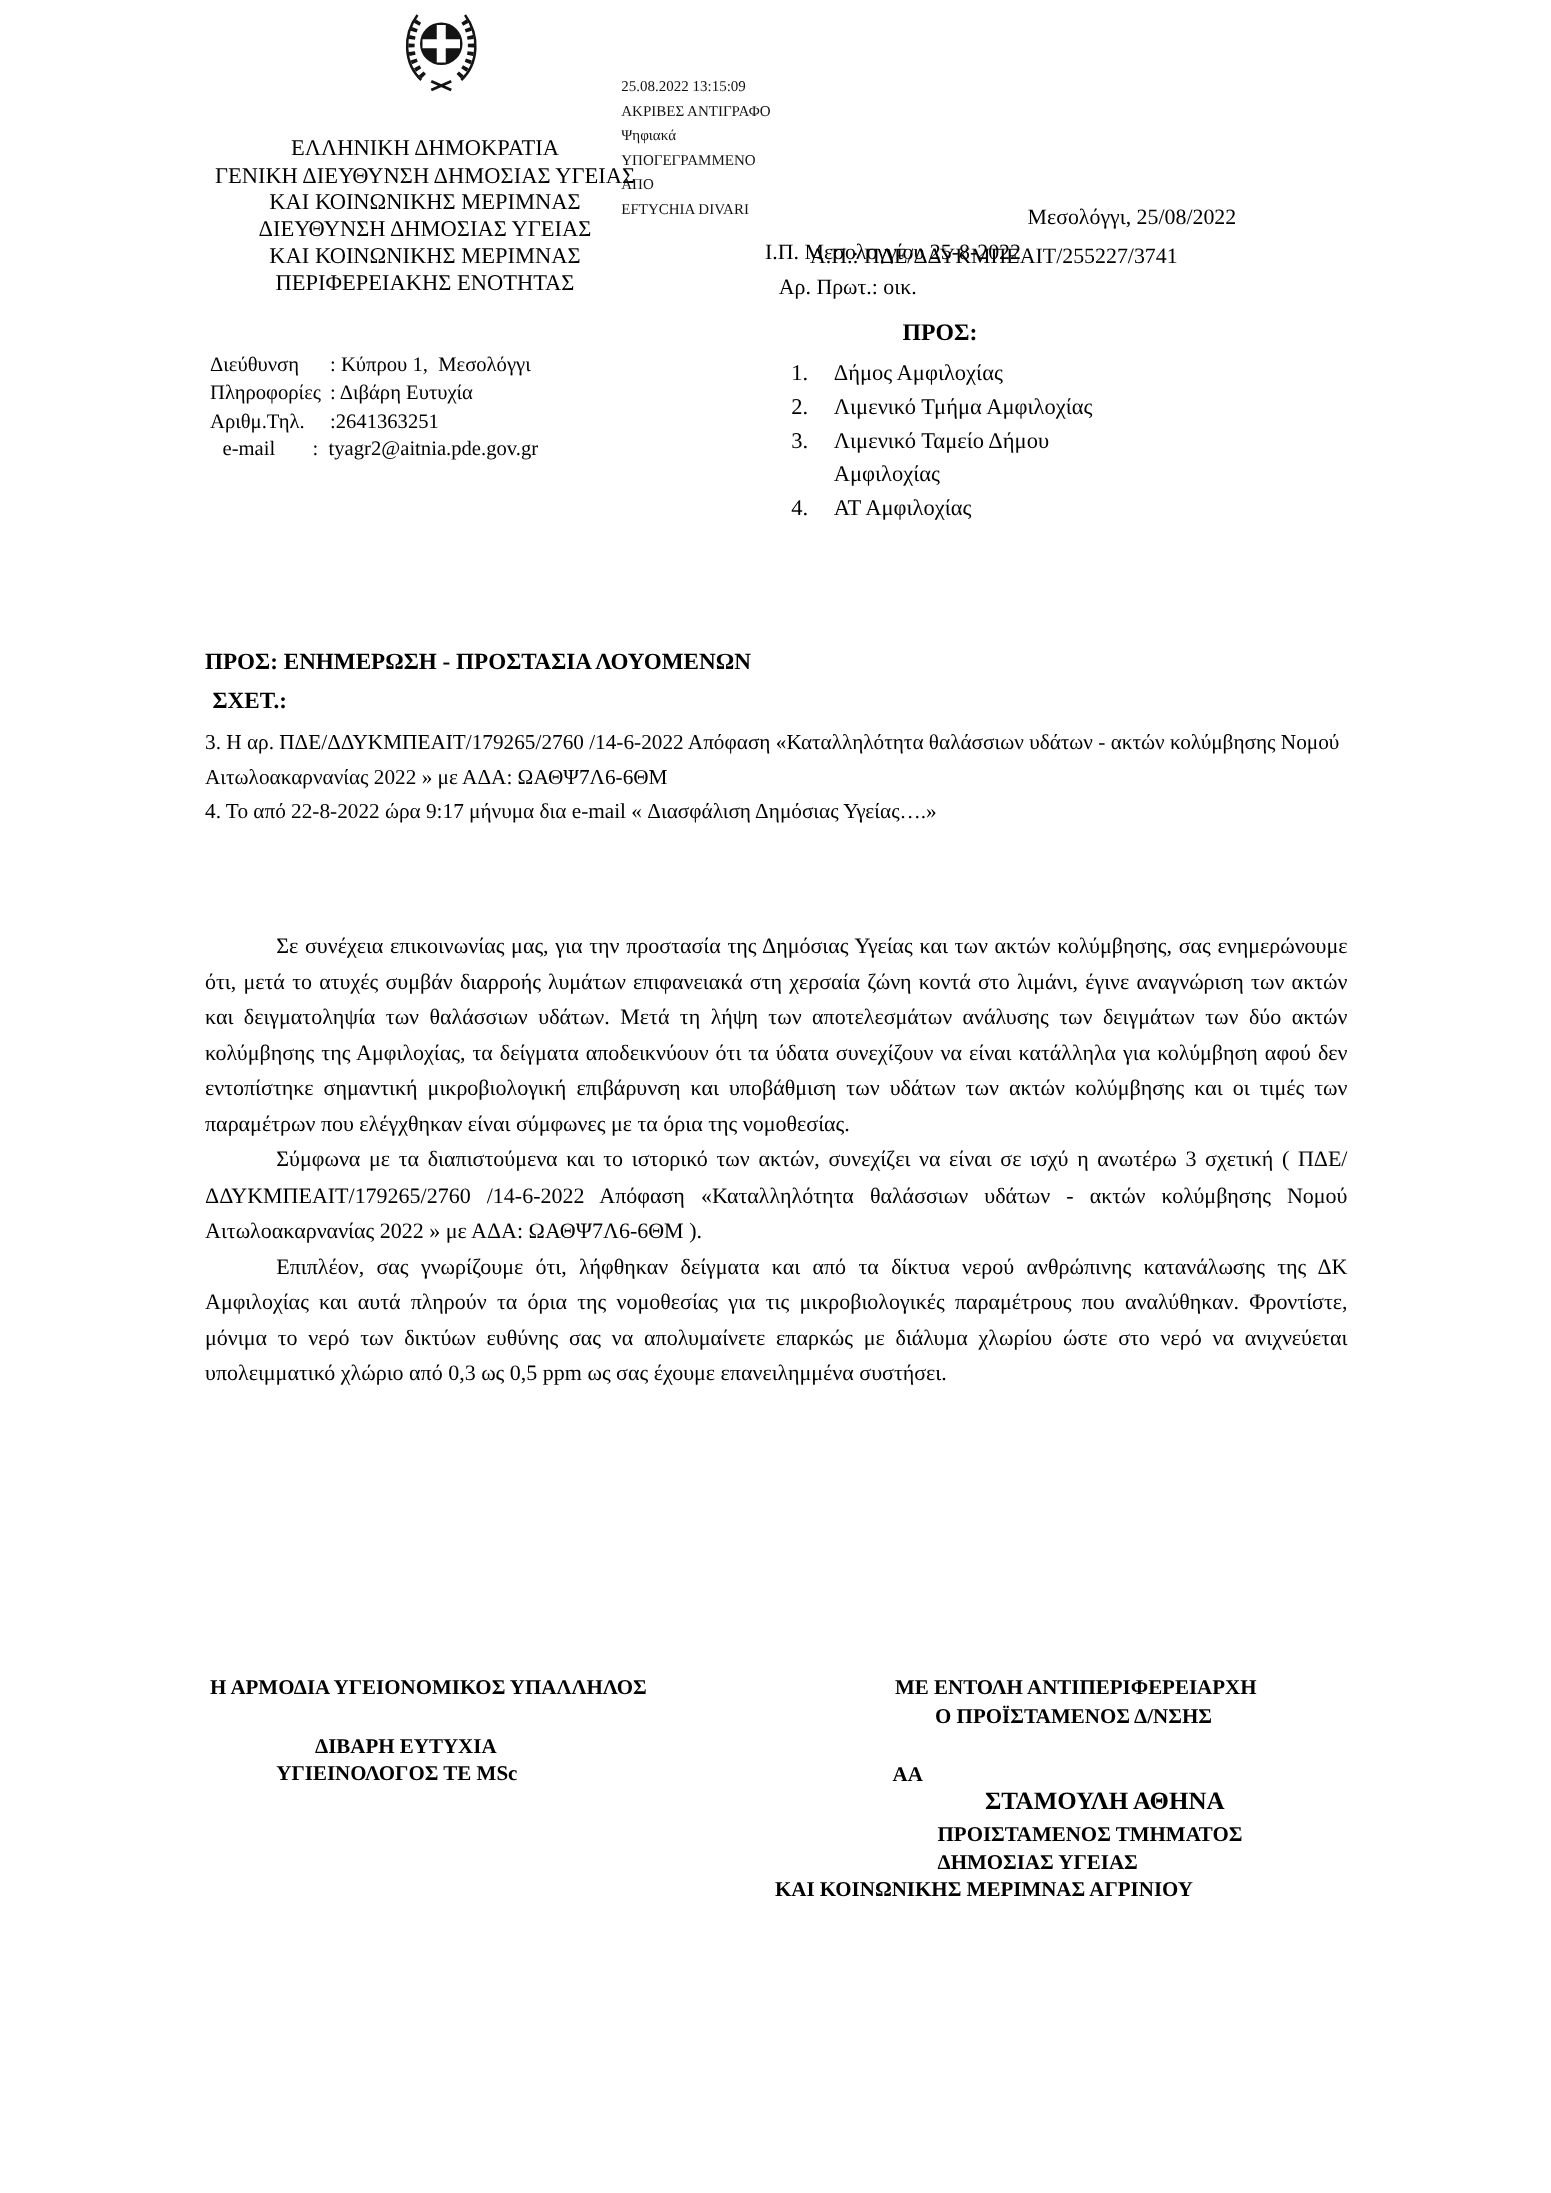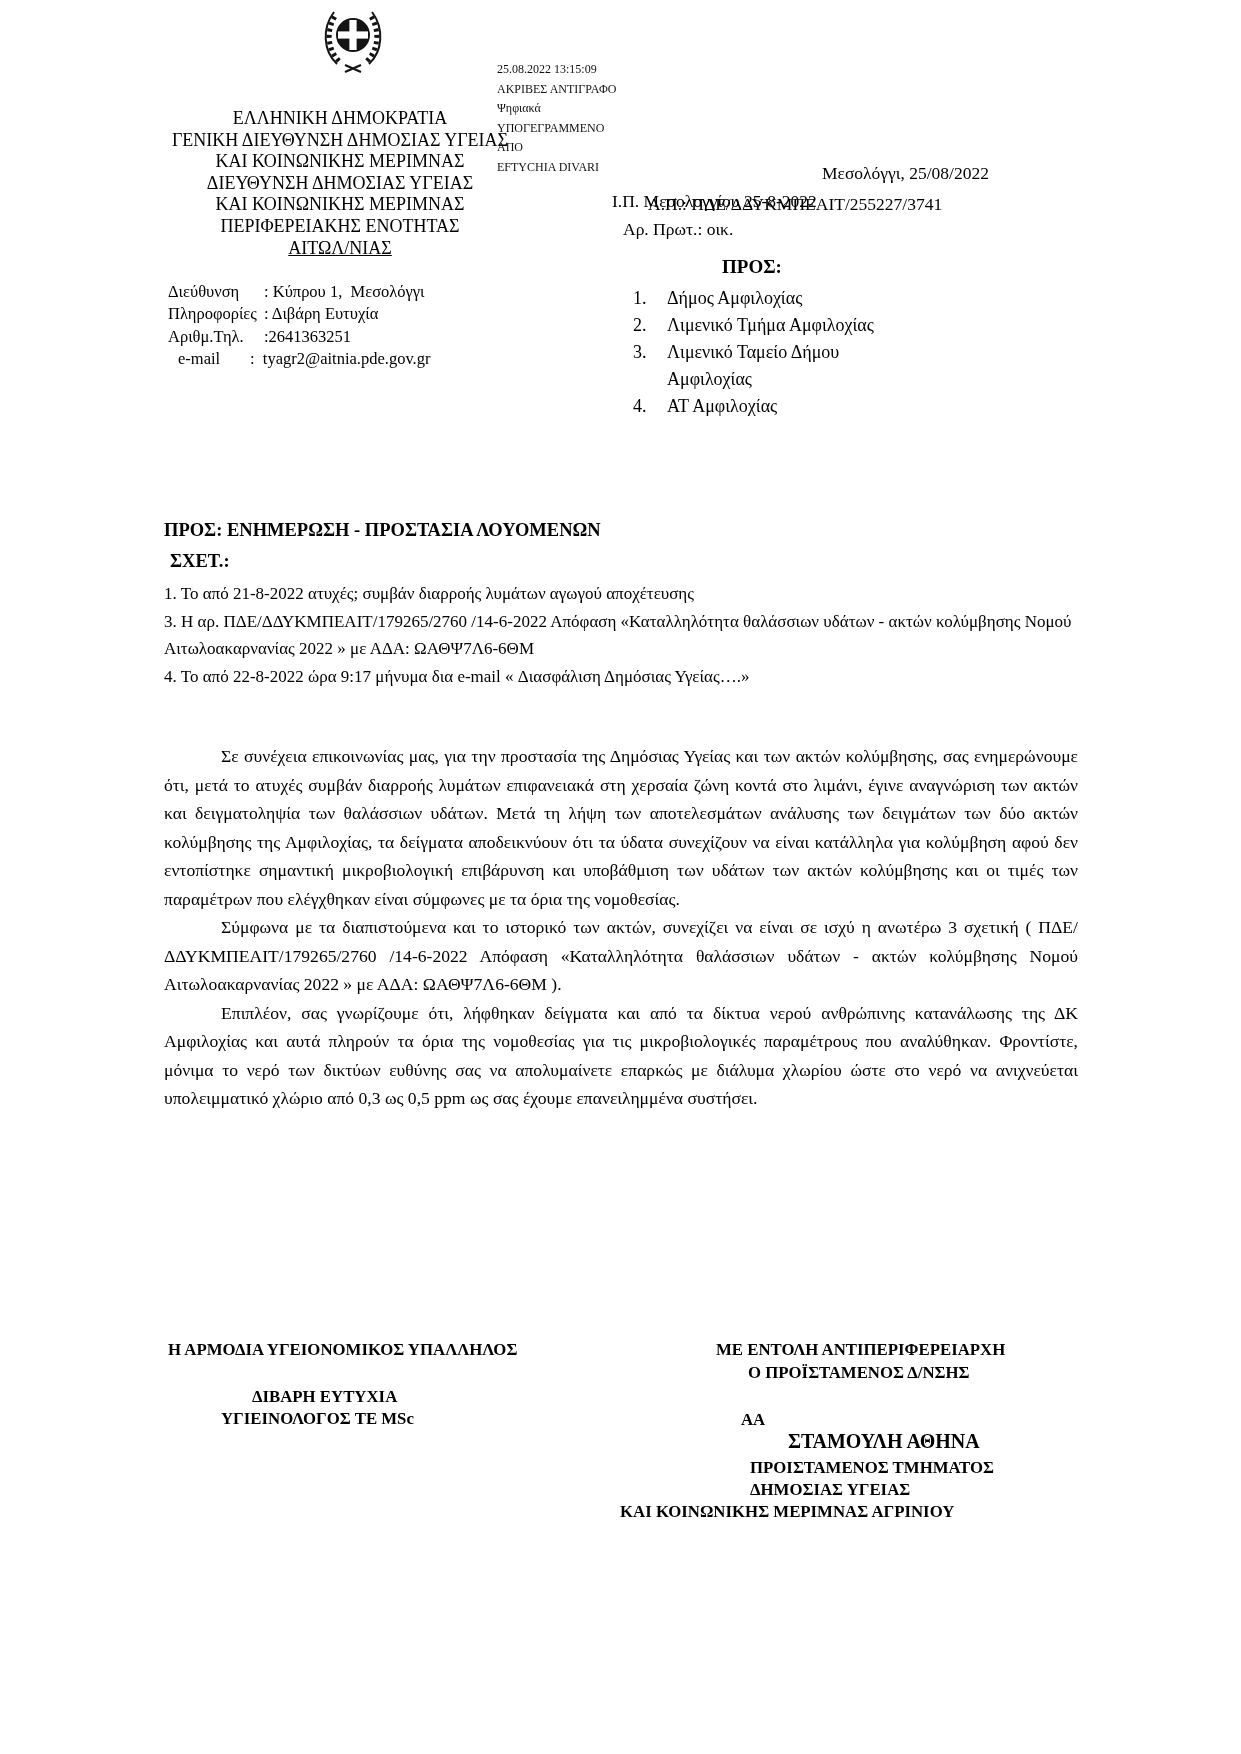--- a/index.html
+++ b/index.html
@@ -44,21 +44,21 @@
   .body-text { left:164px; top:742px; width:914px; font-size:17.6px;
                line-height:28.5px; text-align:justify; }
   .body-text p { text-indent:57px; }
   
   .sig { font-weight:bold; font-size:16.8px; white-space:nowrap; }
   .sig-left-title  { left:168px; top:1340px; }
   .sig-left-name   { left:252px; top:1387px; }
   .sig-left-role   { left:221px; top:1409px; }
   .sig-right-order { left:716px; top:1340px; }
   .sig-right-title { left:748px; top:1363px; }
-  .sig-right-aa    { left:714px; top:1410px;margin-left:27px; }
+  .sig-right-aa    { left:714px; top:1410px; }
   .sig-right-name  { left:788px; top:1430px; font-size:20px; }
   .sig-right-role1 { left:750px; top:1458px; }
   .sig-right-role2 { left:750px; top:1480px; }
   .sig-right-role3 { left:620px; top:1502px; }
   .page-number { left:1090px; top:1645px; font-size:18px; }
 </style>
 </head>
 <body>
 
 <div class="page">
@@ -87,21 +87,20 @@
     <div>EFTYCHIA DIVARI</div>
   </div>
 
   <div class="abs hdr-block">
     <div>ΕΛΛΗΝΙΚΗ ΔΗΜΟΚΡΑΤΙΑ</div>
     <div>ΓΕΝΙΚΗ ΔΙΕΥΘΥΝΣΗ ΔΗΜΟΣΙΑΣ ΥΓΕΙΑΣ</div>
     <div>ΚΑΙ ΚΟΙΝΩΝΙΚΗΣ ΜΕΡΙΜΝΑΣ</div>
     <div>ΔΙΕΥΘΥΝΣΗ ΔΗΜΟΣΙΑΣ ΥΓΕΙΑΣ</div>
     <div>ΚΑΙ ΚΟΙΝΩΝΙΚΗΣ ΜΕΡΙΜΝΑΣ</div>
     <div>ΠΕΡΙΦΕΡΕΙΑΚΗΣ ΕΝΟΤΗΤΑΣ</div>
-    <div class="u">ΑΙΤΩΛ/ΝΙΑΣ</div>
   </div>
 
   <div class="abs contact">
     <div class="row">
       <span class="clbl">Διεύθυνση</span>
       <span>: Κύπρου 1,  Μεσολόγγι</span>
     </div>
     <div class="row">
       <span class="clbl">Πληροφορίες</span>
       <span>: Διβάρη Ευτυχία</span>
@@ -138,21 +137,20 @@
     <div class="item">
       <span class="num">4.</span>
       <span>ΑΤ Αμφιλοχίας</span>
     </div>
   </div>
 
   <div class="abs theme">ΠΡΟΣ: ΕΝΗΜΕΡΩΣΗ - ΠΡΟΣΤΑΣΙΑ ΛΟΥΟΜΕΝΩΝ</div>
   <div class="abs schet">ΣΧΕΤ.:</div>
 
   <div class="abs refs">
-    <div>1. Το από 21-8-2022 ατυχές; συμβάν διαρροής λυμάτων αγωγού αποχέτευσης</div>
     <div>3. Η αρ. ΠΔΕ/ΔΔΥΚΜΠΕΑΙΤ/179265/2760 /14-6-2022  Απόφαση «Καταλληλότητα θαλάσσιων υδάτων - ακτών κολύμβησης Νομού  Αιτωλοακαρνανίας  2022 » με ΑΔΑ:   ΩΑΘΨ7Λ6-6ΘΜ</div>
     <div>4. Το από 22-8-2022  ώρα 9:17 μήνυμα δια e-mail « Διασφάλιση Δημόσιας Υγείας….»</div>
   </div>
 
   <div class="abs body-text">
     <p>Σε συνέχεια επικοινωνίας μας,  για την προστασία της Δημόσιας Υγείας και των ακτών κολύμβησης, σας ενημερώνουμε ότι, μετά το ατυχές συμβάν διαρροής λυμάτων επιφανειακά στη χερσαία ζώνη κοντά στο λιμάνι, έγινε αναγνώριση των ακτών και δειγματοληψία των θαλάσσιων υδάτων. Μετά τη λήψη των αποτελεσμάτων ανάλυσης των δειγμάτων των δύο ακτών κολύμβησης  της Αμφιλοχίας, τα δείγματα αποδεικνύουν ότι τα ύδατα συνεχίζουν να είναι κατάλληλα για κολύμβηση αφού δεν εντοπίστηκε σημαντική μικροβιολογική επιβάρυνση και υποβάθμιση των υδάτων των ακτών κολύμβησης και οι τιμές των παραμέτρων που ελέγχθηκαν είναι σύμφωνες με τα όρια της νομοθεσίας.</p>
     <p>Σύμφωνα με τα διαπιστούμενα και το ιστορικό των ακτών, συνεχίζει να είναι σε ισχύ η ανωτέρω 3 σχετική ( ΠΔΕ/ΔΔΥΚΜΠΕΑΙΤ/179265/2760 /14-6-2022   Απόφαση «Καταλληλότητα θαλάσσιων υδάτων - ακτών κολύμβησης Νομού  Αιτωλοακαρνανίας  2022 » με ΑΔΑ:  ΩΑΘΨ7Λ6-6ΘΜ ).</p>
     <p>Επιπλέον, σας γνωρίζουμε ότι, λήφθηκαν δείγματα και από τα δίκτυα νερού ανθρώπινης κατανάλωσης της ΔΚ Αμφιλοχίας και αυτά πληρούν τα όρια της νομοθεσίας για τις μικροβιολογικές παραμέτρους που αναλύθηκαν. Φροντίστε, μόνιμα το νερό των δικτύων ευθύνης σας να απολυμαίνετε επαρκώς με διάλυμα χλωρίου ώστε στο νερό  να ανιχνεύεται υπολειμματικό χλώριο από 0,3 ως 0,5 ppm ως σας έχουμε επανειλημμένα συστήσει.</p>
   </div>
 

